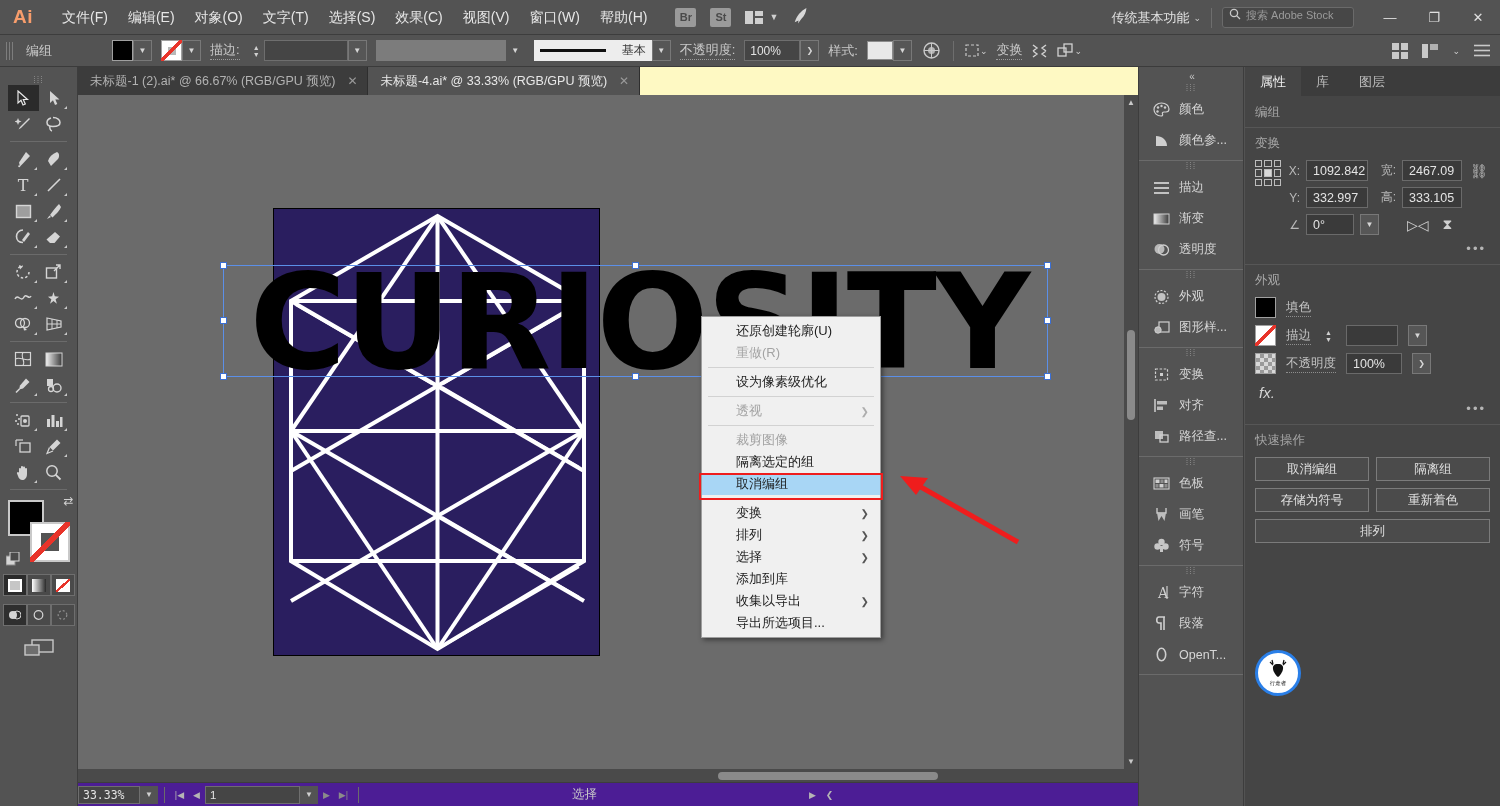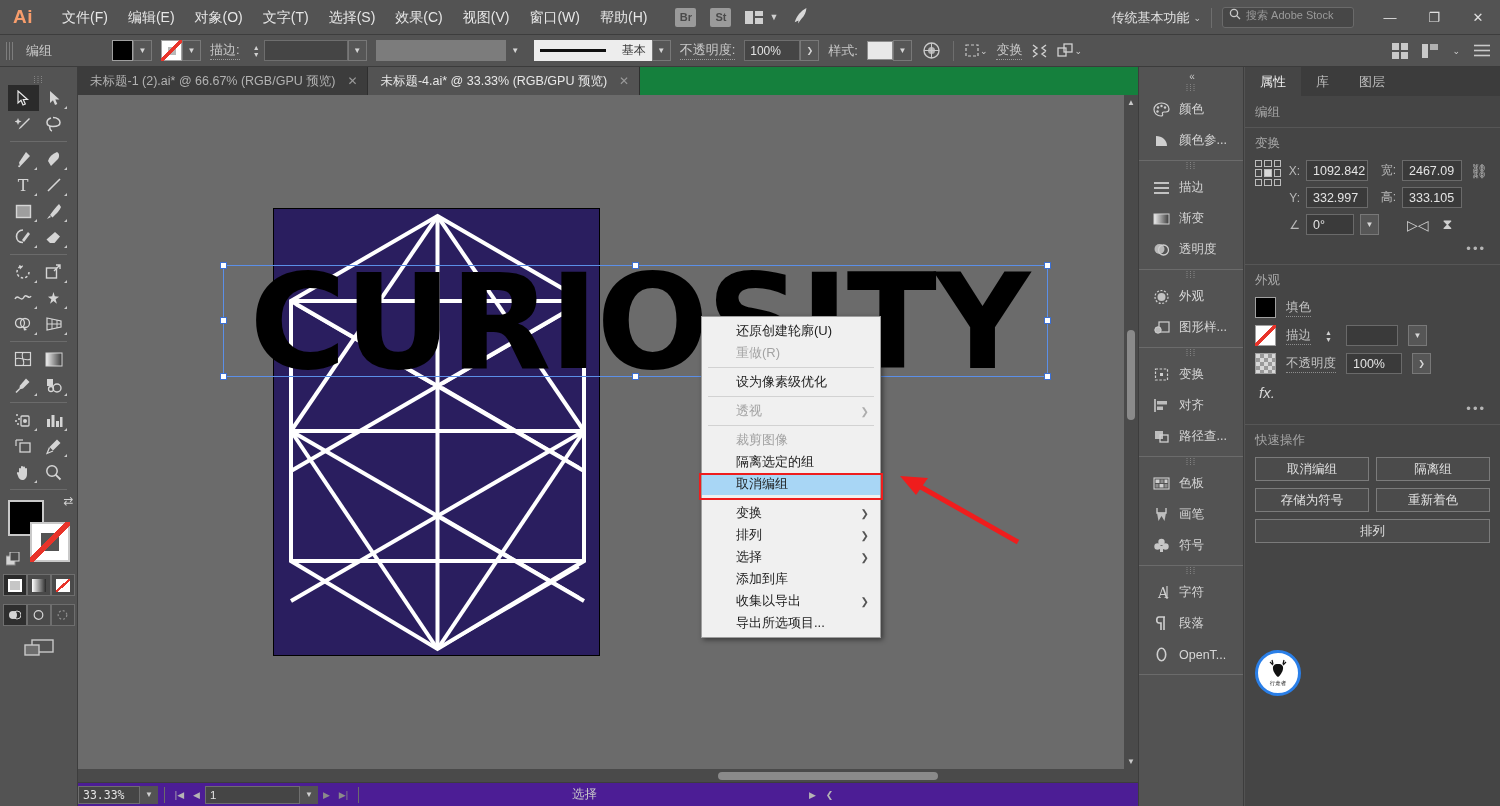--- a/index.html
+++ b/index.html
@@ -90,21 +90,21 @@
     justify-content: space-between; padding: 0 6px; color: #3b3b3b; font-size: 12px; gap: 6px;
   }
   .profile-line { width: 66px; height: 3px; background: #111; }
   .cb-icon { color: #d2d2d2; font-size: 14px; display:flex; align-items:center; justify-content:center; }
   .cb-gap { width: 9px; }
   .cb-right { position: absolute; right: 10px; display: flex; align-items: center; gap: 14px; }
 
   
   .tabbar {
     position: absolute; left: 78px; top: 67px; width: 1060px; height: 28px;
-    background: #15803d; display: flex; align-items: stretch;
+    background: #fef9c3; display: flex; align-items: stretch;
   }
   .doctab {
     display: flex; align-items: center; padding: 0 10px 0 12px; gap: 12px;
     font-size: 12.5px; color: #b2b2b2; background: #3c3c3c;
     border-right: 1px solid #2e2e2e; cursor: default; white-space: nowrap;
   }
   .doctab.active { background: #535353; color: #e8e8e8; }
   .doctab .x { color: #9a9a9a; font-size: 12px; }
 
   

